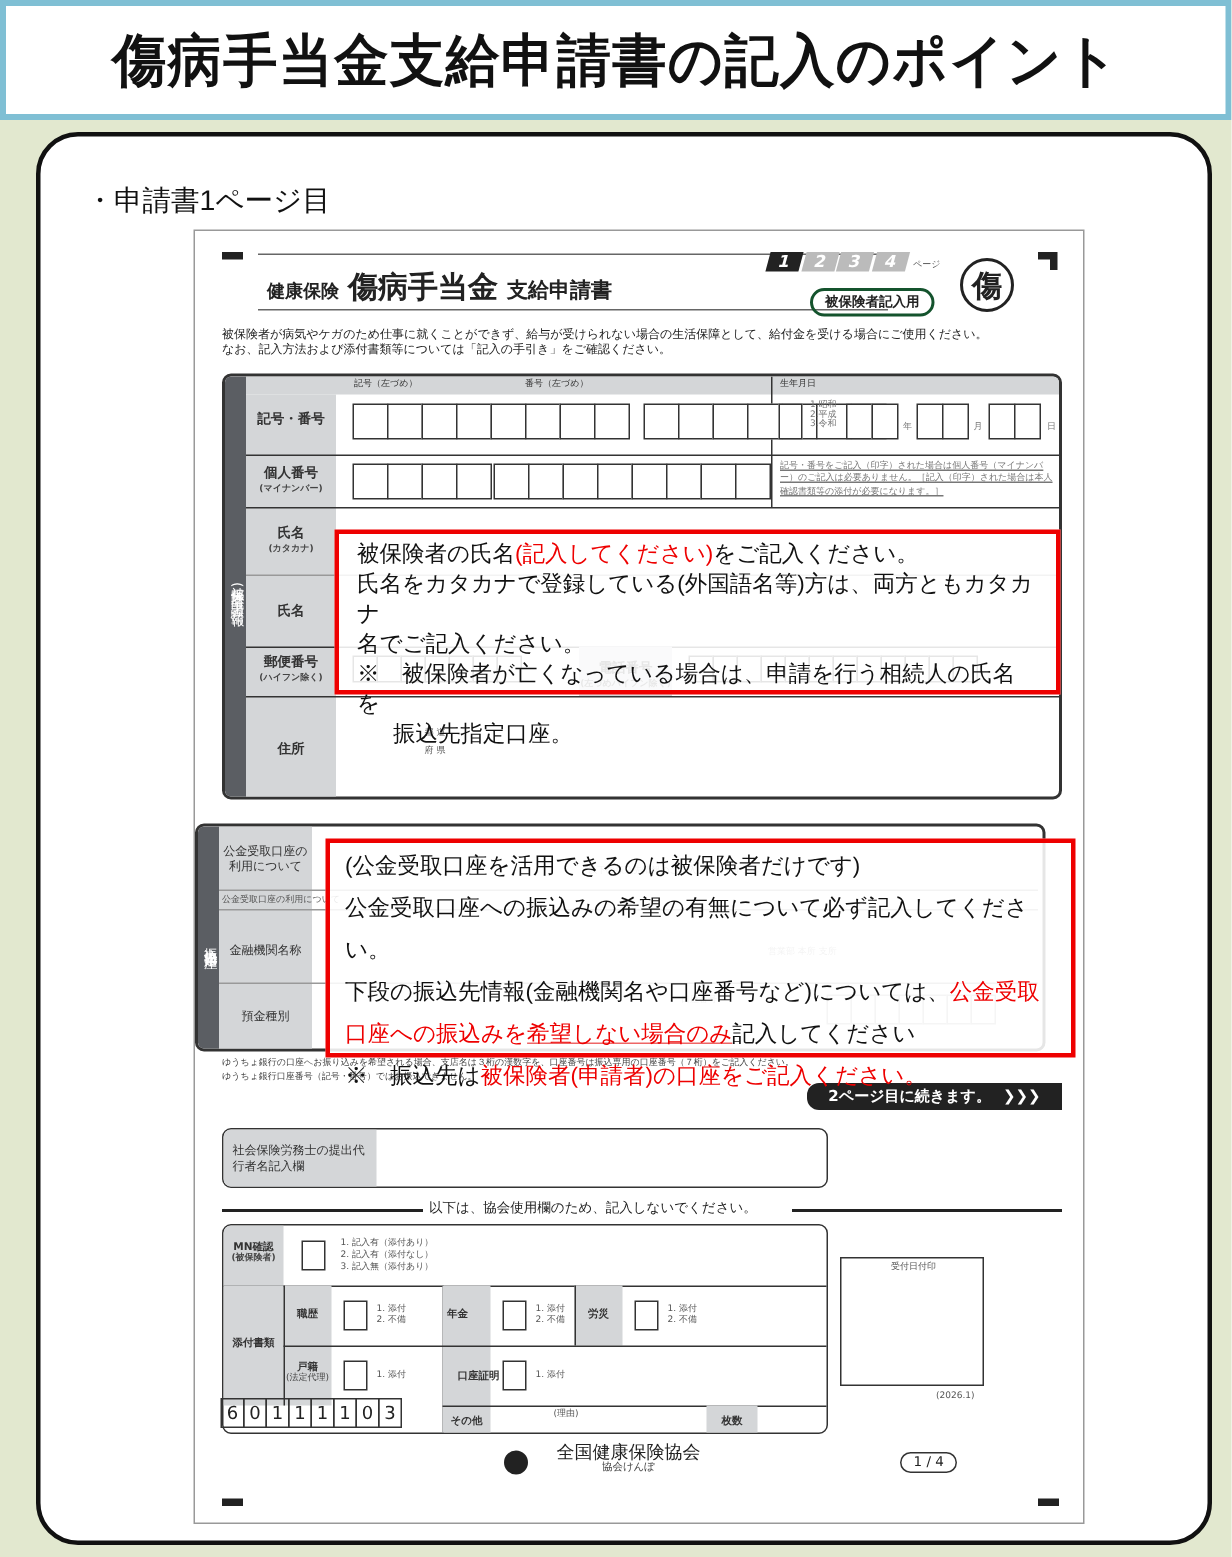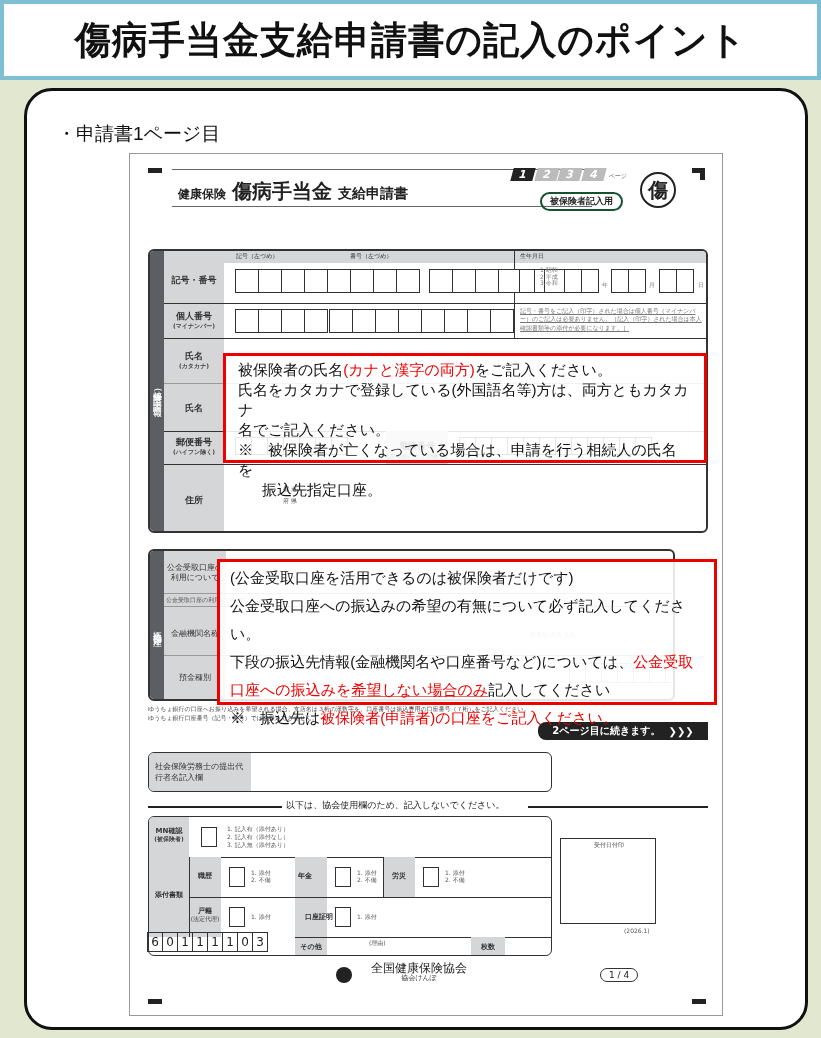--- a/index.html
+++ b/index.html
@@ -56,20 +56,24 @@
     <div class="abs" style="left:382px;top:14px;display:flex;gap:2px">
       <span style="background:#222;color:#fff;font-size:11px;font-weight:bold;padding:0 7px;transform:skewX(-15deg)">1</span>
       <span style="background:#bbb;color:#fff;font-size:11px;font-weight:bold;padding:0 7px;transform:skewX(-15deg)">2</span>
       <span style="background:#bbb;color:#fff;font-size:11px;font-weight:bold;padding:0 7px;transform:skewX(-15deg)">3</span>
       <span style="background:#bbb;color:#fff;font-size:11px;font-weight:bold;padding:0 7px;transform:skewX(-15deg)">4</span>
       <span style="font-size:6px;color:#555;margin-left:2px;align-self:flex-end">ページ</span>
     </div>
     <div class="abs" style="left:410px;top:38px;border:2px solid #14532d;border-radius:10px;font-size:9px;font-weight:bold;padding:1px 8px">被保険者記入用</div>
     <div class="abs" style="left:510px;top:18px;width:36px;height:36px;border:2px solid #222;border-radius:50%;font-size:20px;font-weight:bold;text-align:center;line-height:32px">傷</div>
 
+    <div class="abs" style="left:18px;top:64px;font-size:8px;line-height:1.3;width:570px">
+      <div>被保険者が病気やケガのため仕事に就くことができず、給与が受けられない場合の生活保障として、給付金を受ける場合にご使用ください。</div>
+      <div>なお、記入方法および添付書類等については「記入の手引き」をご確認ください。</div>
+    </div>
 
     <div class="section" style="left:18px;top:95px;width:560px;height:284px">
       <div class="sidebar" style="left:0;top:0;width:14px;height:284px">被保険者(申請者)情報</div>
       <div class="abs gray" style="left:14px;top:0;width:546px;height:12px"></div>
       <div class="abs gray" style="left:14px;top:12px;width:60px;height:272px"></div>
       <div class="lbl tiny" style="left:86px;top:1px;color:#333">記号（左づめ）</div>
       <div class="lbl tiny" style="left:200px;top:1px;color:#333">番号（左づめ）</div>
       <div class="lbl tiny" style="left:370px;top:1px;color:#333">生年月日</div>
       <div class="vline" style="left:364px;top:0;height:87px"></div>
 
@@ -182,21 +186,21 @@
           <span style="width:17px;height:18px"></span>
           <span style="width:17px;height:18px"></span>
           <span style="width:17px;height:18px"></span>
         </div>
       <div class="hline" style="left:14px;top:213px;width:546px"></div>
 
       <div class="lbl" style="left:14px;top:244px;width:60px;font-weight:bold">住所</div>
       <div class="lbl tiny" style="left:130px;top:232px;width:20px;line-height:2;color:#555">都 道 府 県</div>
     </div>
 
-    <div class="section" style="left:18px;top:395px;width:527px;height:152px">
+    <div class="section" style="left:0;top:395px;width:567px;height:152px">
       <div class="sidebar" style="left:0;top:0;width:14px;height:152px">振込先指定口座</div>
       <div class="abs gray" style="left:14px;top:0;width:62px;height:152px"></div>
       <div class="lbl" style="left:14px;top:12px;width:62px;font-size:8px">公金受取口座の利用について</div>
       <div class="lbl tiny" style="left:260px;top:26px;color:#999">以下の振込先情報のご記入は不要です。</div>
       <div class="lbl tiny" style="left:110px;top:26px;color:#999">2.希望しない</div>
       <div class="hline" style="left:14px;top:42px;width:546px;background:#999"></div>
       <div class="lbl tiny" style="left:16px;top:45px;color:#555">公金受取口座の利用について</div>
       <div class="hline" style="left:14px;top:55px;width:546px;background:#999"></div>
       <div class="lbl" style="left:14px;top:78px;width:62px;font-size:8px">金融機関名称</div>
       <div class="lbl tiny" style="left:380px;top:80px;color:#999">営業部 本所 支所</div>
@@ -311,21 +315,21 @@
       <div style="text-align:center;line-height:1.1">
         <div style="font-size:12px">全国健康保険協会</div>
         <div style="font-size:7px;color:#444">協会けんぽ</div>
       </div>
     </div>
     <div class="abs" style="left:470px;top:814px;border:1px solid #333;border-radius:10px;font-size:9px;padding:1px 8px">1 / 4</div>
   </div>
 
   <div class="rbox" style="left:196px;top:262px;width:484px;height:110px;padding:4px 12px">
     <div class="rtext" style="font-size:15px;line-height:20px">
-      <div><span>被保険者の氏名</span><span class="red">(カナと漢字の両方)</span><span>をご記入ください。</span></div>
+      <div><span>被保険者の氏名</span><span class="red">(記入してください)</span><span>をご記入ください。</span></div>
       <div>氏名をカタカナで登録している(外国語名等)方は、両方ともカタカナ</div>
       <div>名でご記入ください。</div>
       <div>※　被保険者が亡くなっている場合は、申請を行う相続人の氏名を</div>
       <div style="padding-left:24px">振込先指定口座。</div>
     </div>
   </div>
 
   <div class="rbox" style="left:190px;top:468px;width:500px;height:146px;padding:2px 10px">
     <div class="rtext" style="font-size:15px;line-height:28px">
       <div>(公金受取口座を活用できるのは被保険者だけです)</div>

